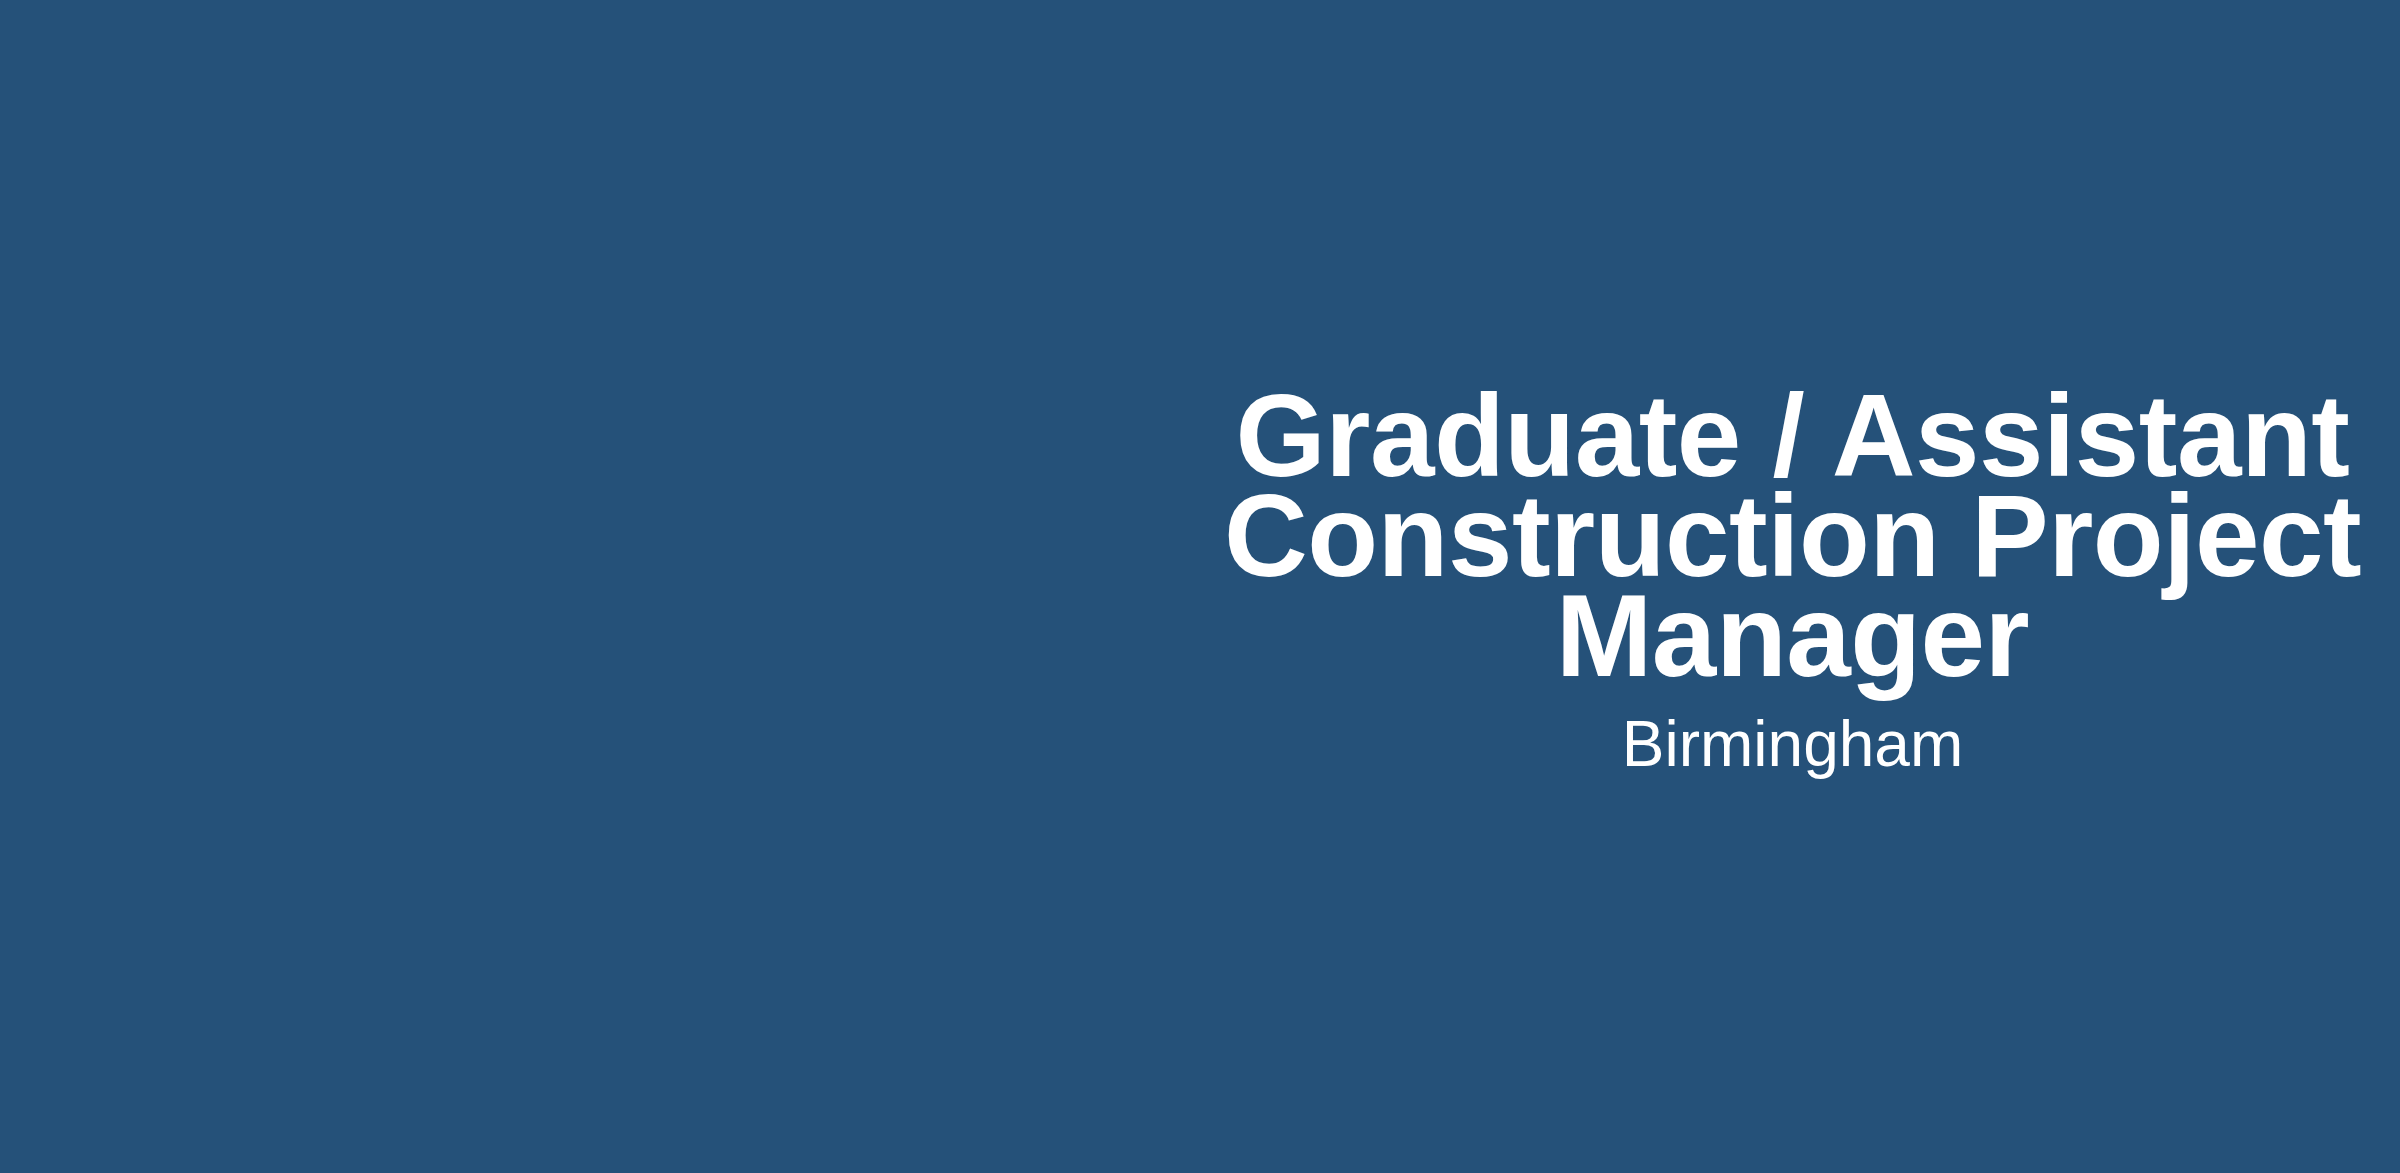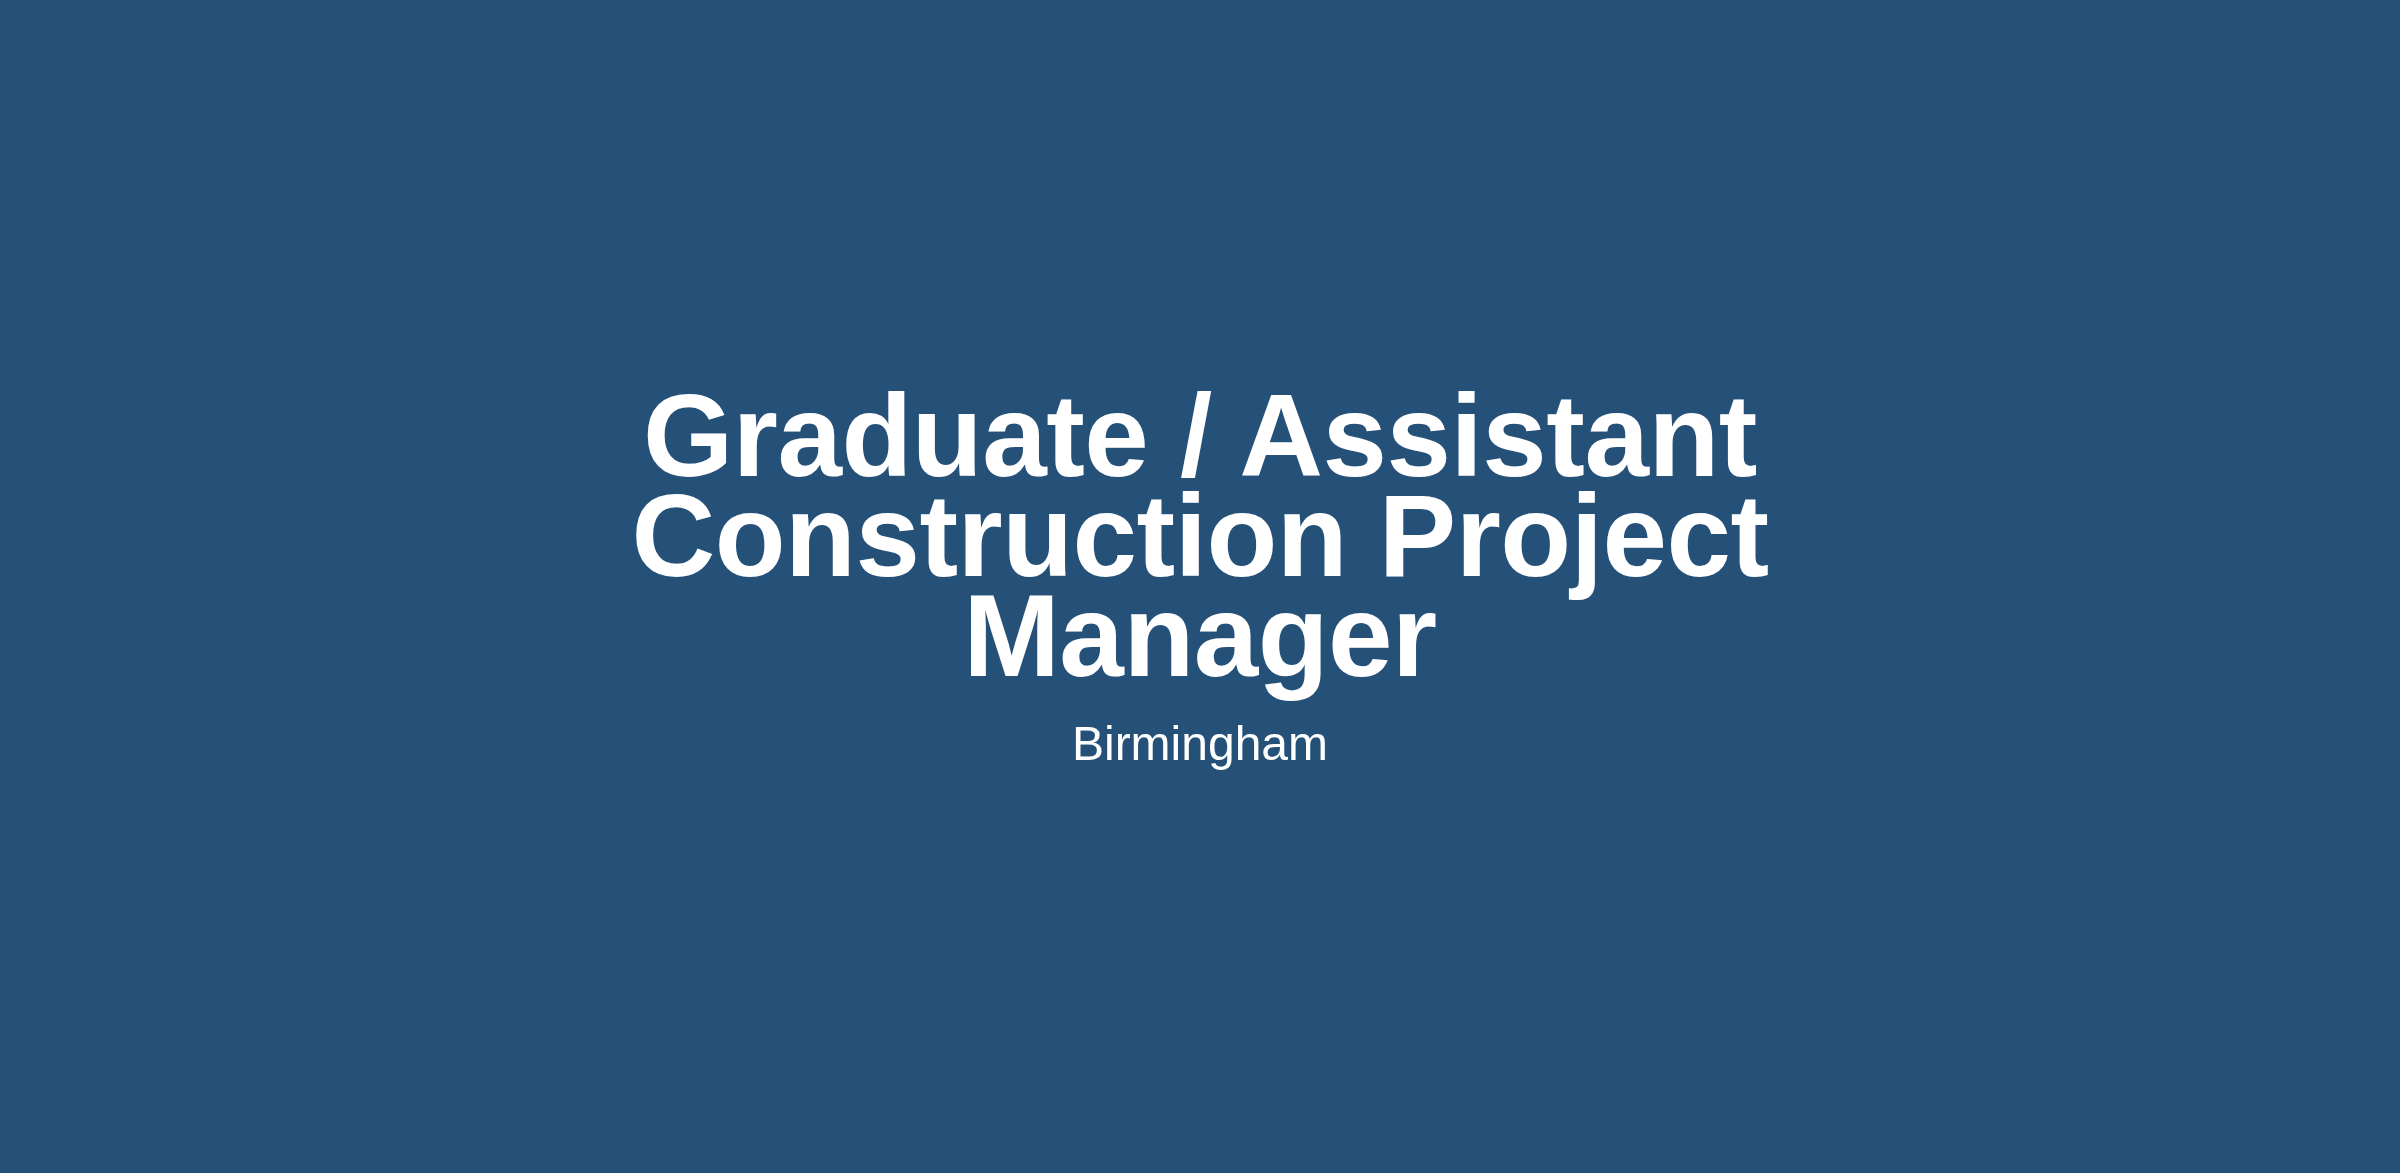--- a/index.html
+++ b/index.html
@@ -16,21 +16,21 @@
     background: #255179;
   }
 
   .job-card {
     position: relative;
     width: 2400px;
     height: 1173px;
     background: #255179;
     display: flex;
     flex-direction: column;
-    align-items: center;
+    align-items: flex-end;
     justify-content: center;
     box-sizing: border-box;
   }
 
   .job-card-inner {
     width: 1215px;
     display: flex;
     flex-direction: column;
     align-items: center;
     text-align: center;
@@ -48,21 +48,21 @@
     color: #ffffff;
     text-align: center;
     -webkit-font-smoothing: antialiased;
   }
 
   .job-location {
     display: block;
     margin: 15px 0 0 0;
     padding: 0;
     font-family: "Liberation Sans", "DejaVu Sans", sans-serif;
-    font-size: 48px;
+    font-size: 64px;
     font-weight: 400;
     line-height: 86px;
     letter-spacing: 0px;
     color: #ffffff;
     text-align: center;
     -webkit-font-smoothing: antialiased;
   }
 </style>
 </head>
 <body>

